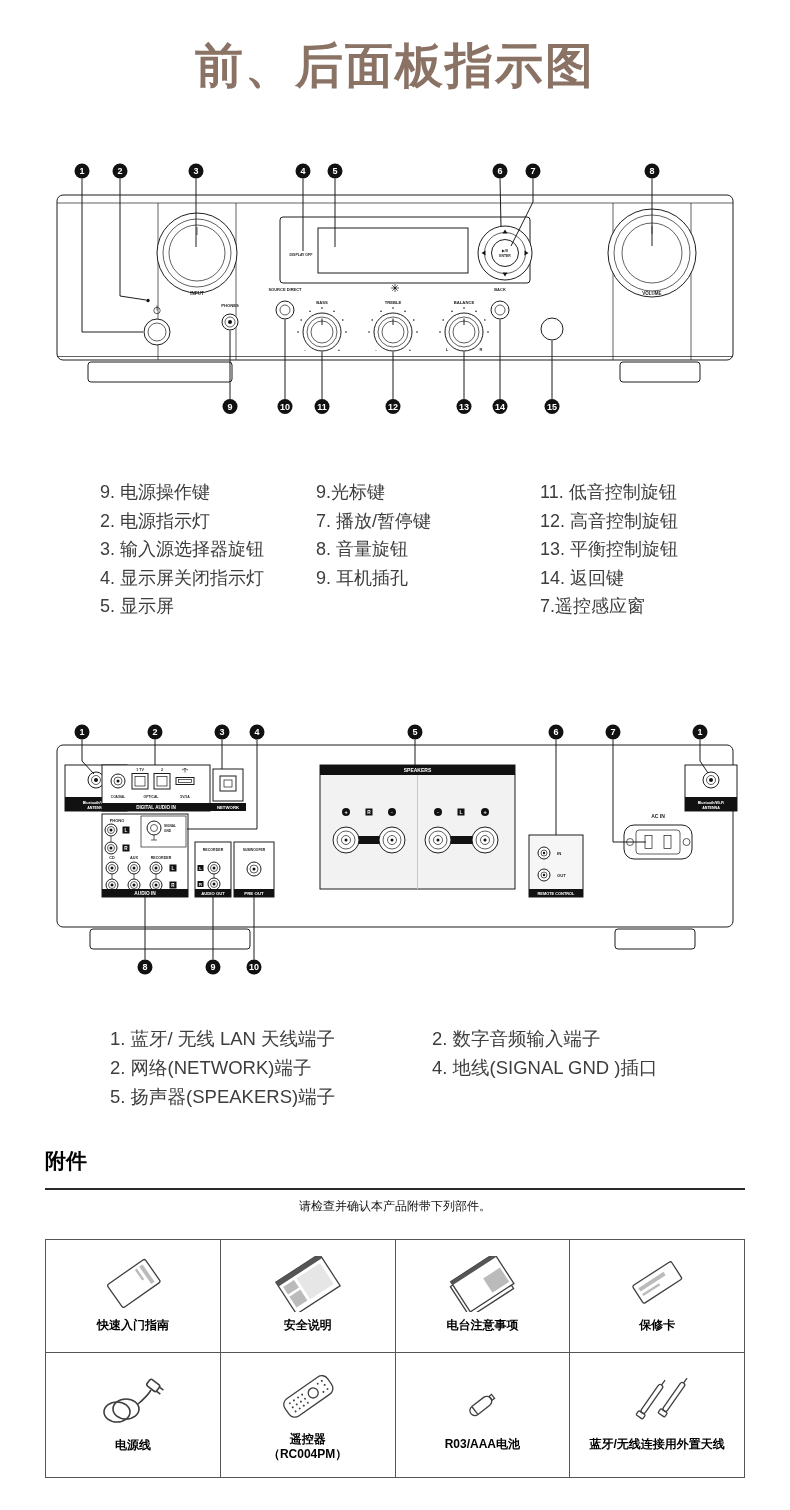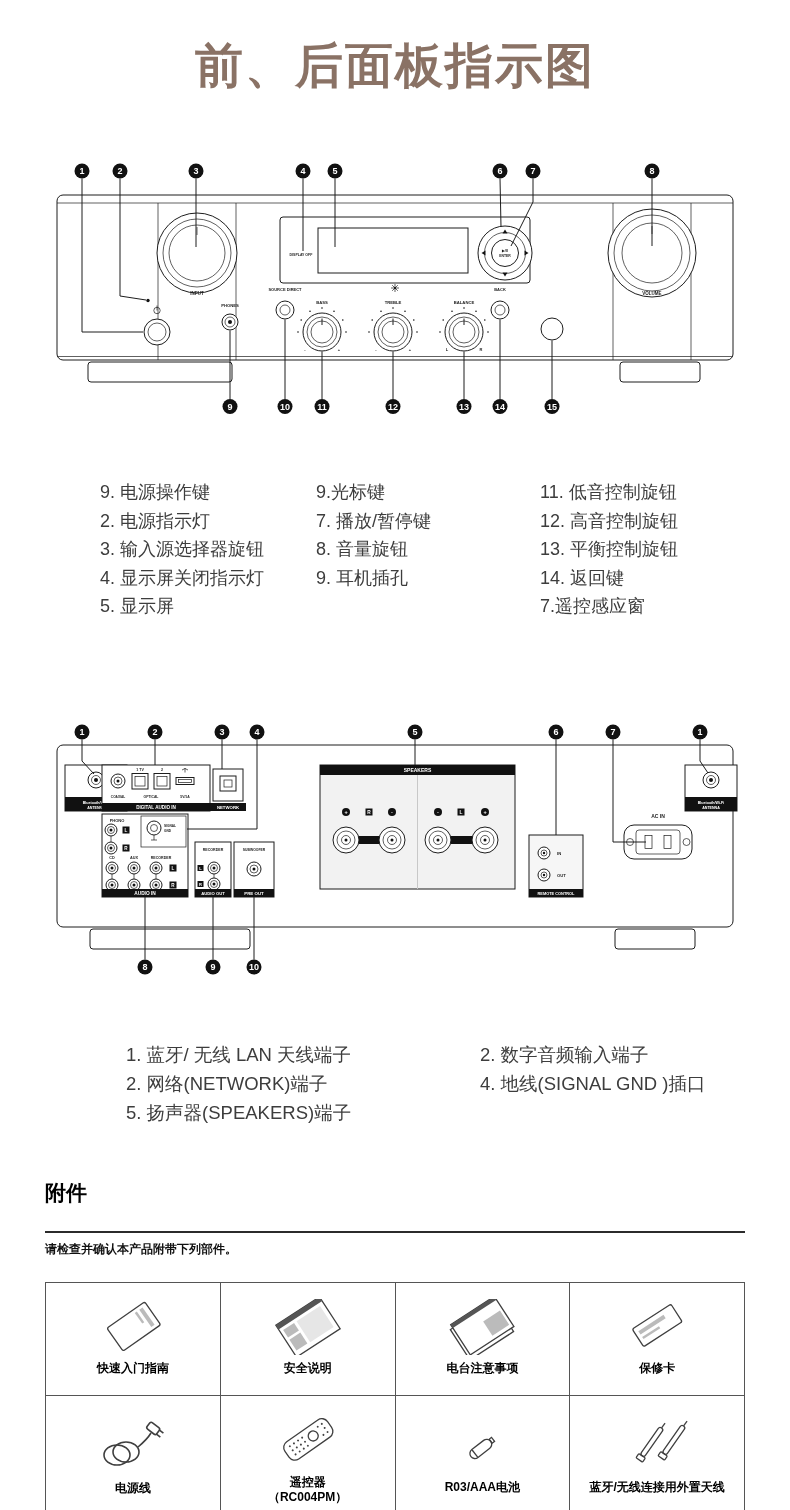--- a/index.html
+++ b/index.html
@@ -21,25 +21,25 @@
   .cot{fill:#fff;font-size:9px;font-weight:bold;text-anchor:middle;}
   .lbl{fill:#1d1d1d;font-weight:bold;text-anchor:middle;}
   .lbs{fill:#1d1d1d;font-weight:bold;text-anchor:start;}
   .wt{fill:#fff;font-weight:bold;text-anchor:middle;}
   .brand{font-family:"DejaVu Serif",serif;font-weight:bold;font-size:16px;text-anchor:middle;fill:#111;letter-spacing:.5px;}
   .legend{display:flex;margin:58px 0 0 100px;font-size:18px;line-height:28.5px;color:#3d3d3d;}
   .legend ul{list-style:none;margin:0;padding:0;}
   .legend .c1{width:216px;}
   .legend .c2{width:224px;}
   .legend-rear{display:flex;margin:45px 0 0 110px;font-size:18.5px;line-height:29px;color:#3d3d3d;}
-  .legend-rear ul{list-style:none;margin:16px;padding:0;}
+  .legend-rear ul{list-style:none;margin:0;padding:0;}
   .legend-rear .c1{width:322px;}
   .acc-section{margin:36px 45px 0;}
-  .acc-head{font-size:21px;font-weight:bold;color:#000;margin:0;padding-bottom:24px;border-bottom:2px solid #2b2b2b;}
-  .acc-note{font-size:12px;font-weight:bold;color:#111;margin:8px 0 0;}
+  .acc-head{font-size:21px;font-weight:bold;color:#000;margin:0;padding-bottom:13px;border-bottom:2px solid #2b2b2b;}
+  .acc-note{font-size:12px;font-weight:normal;color:#111;margin:8px 0 0;text-align:center;}
   table.acc{border-collapse:collapse;width:100%;margin-top:24px;table-layout:fixed;}
   table.acc td{border:1px solid #555;text-align:center;vertical-align:middle;padding:8px 4px 10px;}
   tr.r1 td{height:94px;}
   tr.r2 td{height:106px;}
   .acc-icon{display:block;margin:0 auto 6px;}
   .acc-label{font-size:12px;font-weight:bold;color:#000;line-height:15px;}
   .ic{stroke:#3f3f3f;stroke-width:1.3;fill:none;}
   .ic2{stroke:#3f3f3f;stroke-width:1.6;fill:none;}
   .pg{fill:#fff;}
   .gfill{fill:#bbb;stroke:none;}

